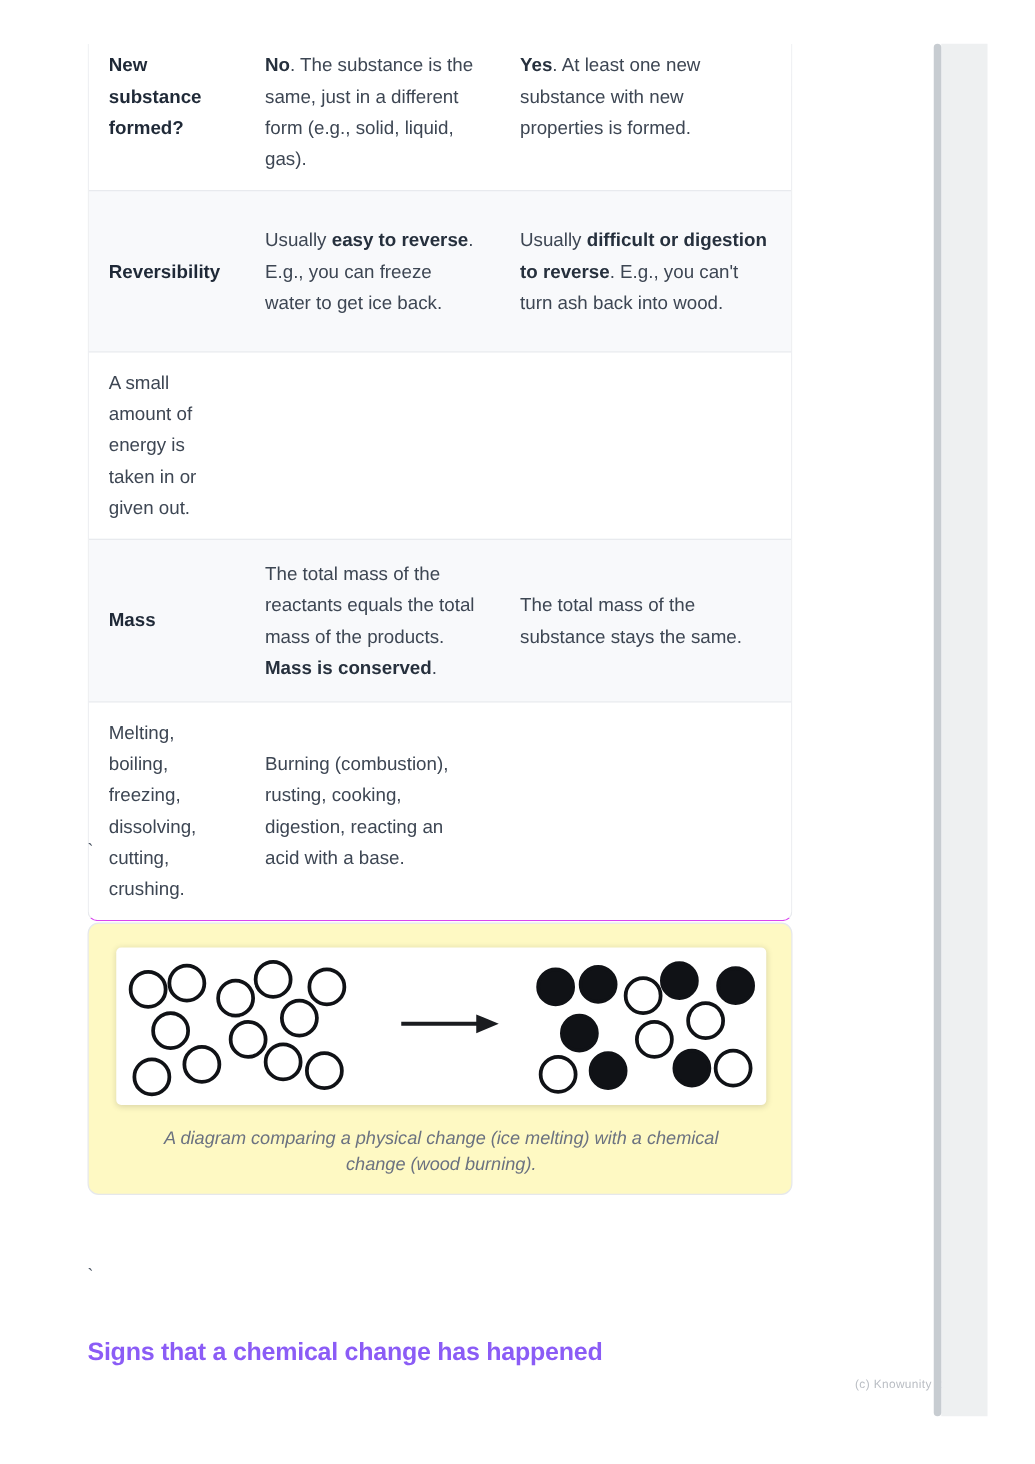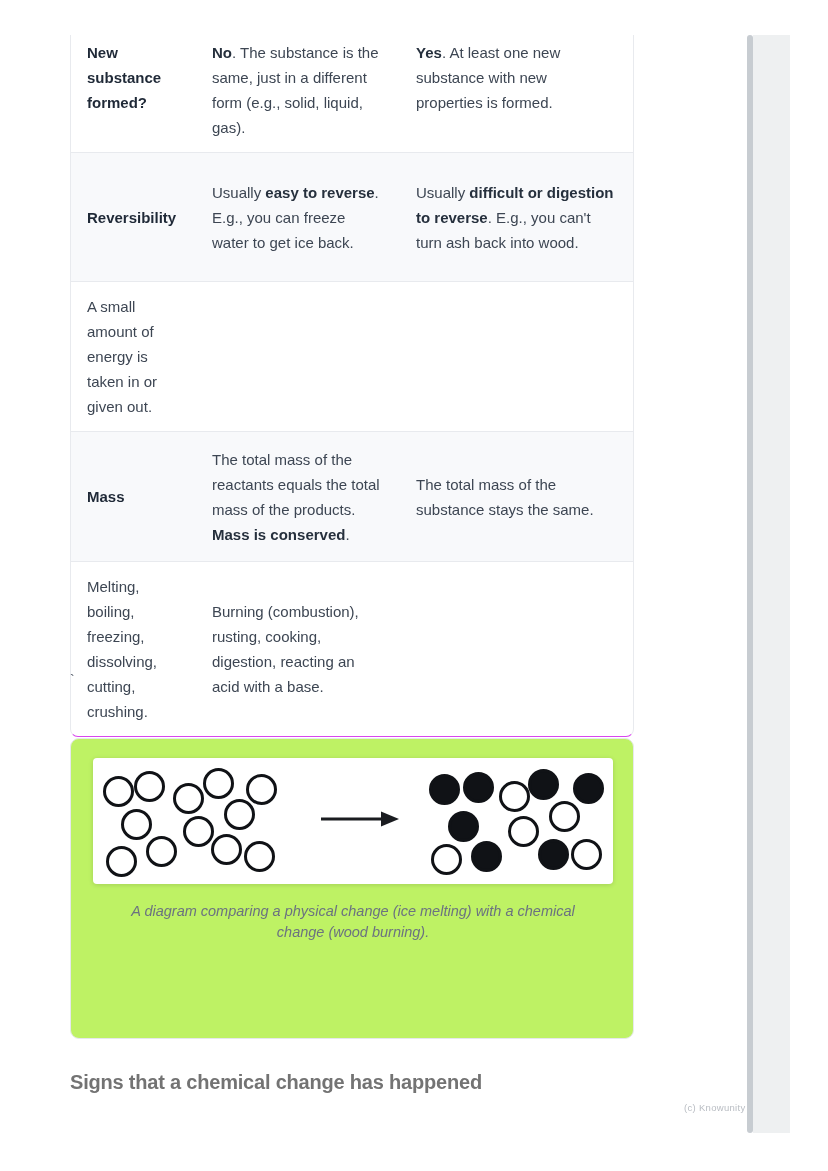--- a/index.html
+++ b/index.html
@@ -33,43 +33,43 @@
   .r5 { min-height:110px; }
   .r1 .cell { align-items:flex-start; align-content:flex-start; padding-top:5px; }
 
   
   .tick { position:absolute; left:70px; font-size:14px; color:#4b5563; }
   .tick1 { top:672px; }
   .tick2 { top:1012px; }
 
   
   .dcard {
-    position:absolute; left:70px; top:738px; width:564px; height:301px;
-    border:1px solid #e6e8ec; border-radius:9px; background:#bef264;text-decoration:underline;
+    position:absolute; left:70px; top:738px; width:564px; height:218px;
+    border:1px solid #e6e8ec; border-radius:9px; background:#fef9c3;text-decoration:underline;
   }
   .dpanel {
     position:absolute; left:22px; top:19px; width:520px; height:126px;
     background:#ffffff; border-radius:4px;
     box-shadow:0 1px 5px rgba(0,0,0,0.14);
   }
   .particle {
     position:absolute; width:31px; height:31px; border-radius:50%;
     border:3.5px solid #101216; background:#ffffff;
   }
   .particle.filled { background:#101216; }
   .arrow { position:absolute; left:226px; top:47px; }
   .caption {
     position:absolute; left:40px; top:162px; width:484px;
     text-align:center; font-style:italic; font-size:14.5px; line-height:21px; color:#6b7280;
   }
 
   
   .heading {
     position:absolute; left:70px; top:1071px;
-    font-size:20px; font-weight:600; letter-spacing:-0.2px; color:#737373;
+    font-size:20px; font-weight:600; letter-spacing:-0.2px; color:#8b5cf6;
   }
 
   
   .watermark {
     position:absolute; left:684px; top:1102px;
     font-size:9.5px; color:#b9bdc3; letter-spacing:0.3px;
   }
 
   
   .sb-track { position:absolute; left:753px; top:35px; width:37px; height:1098px; background:#eef0f1; }

